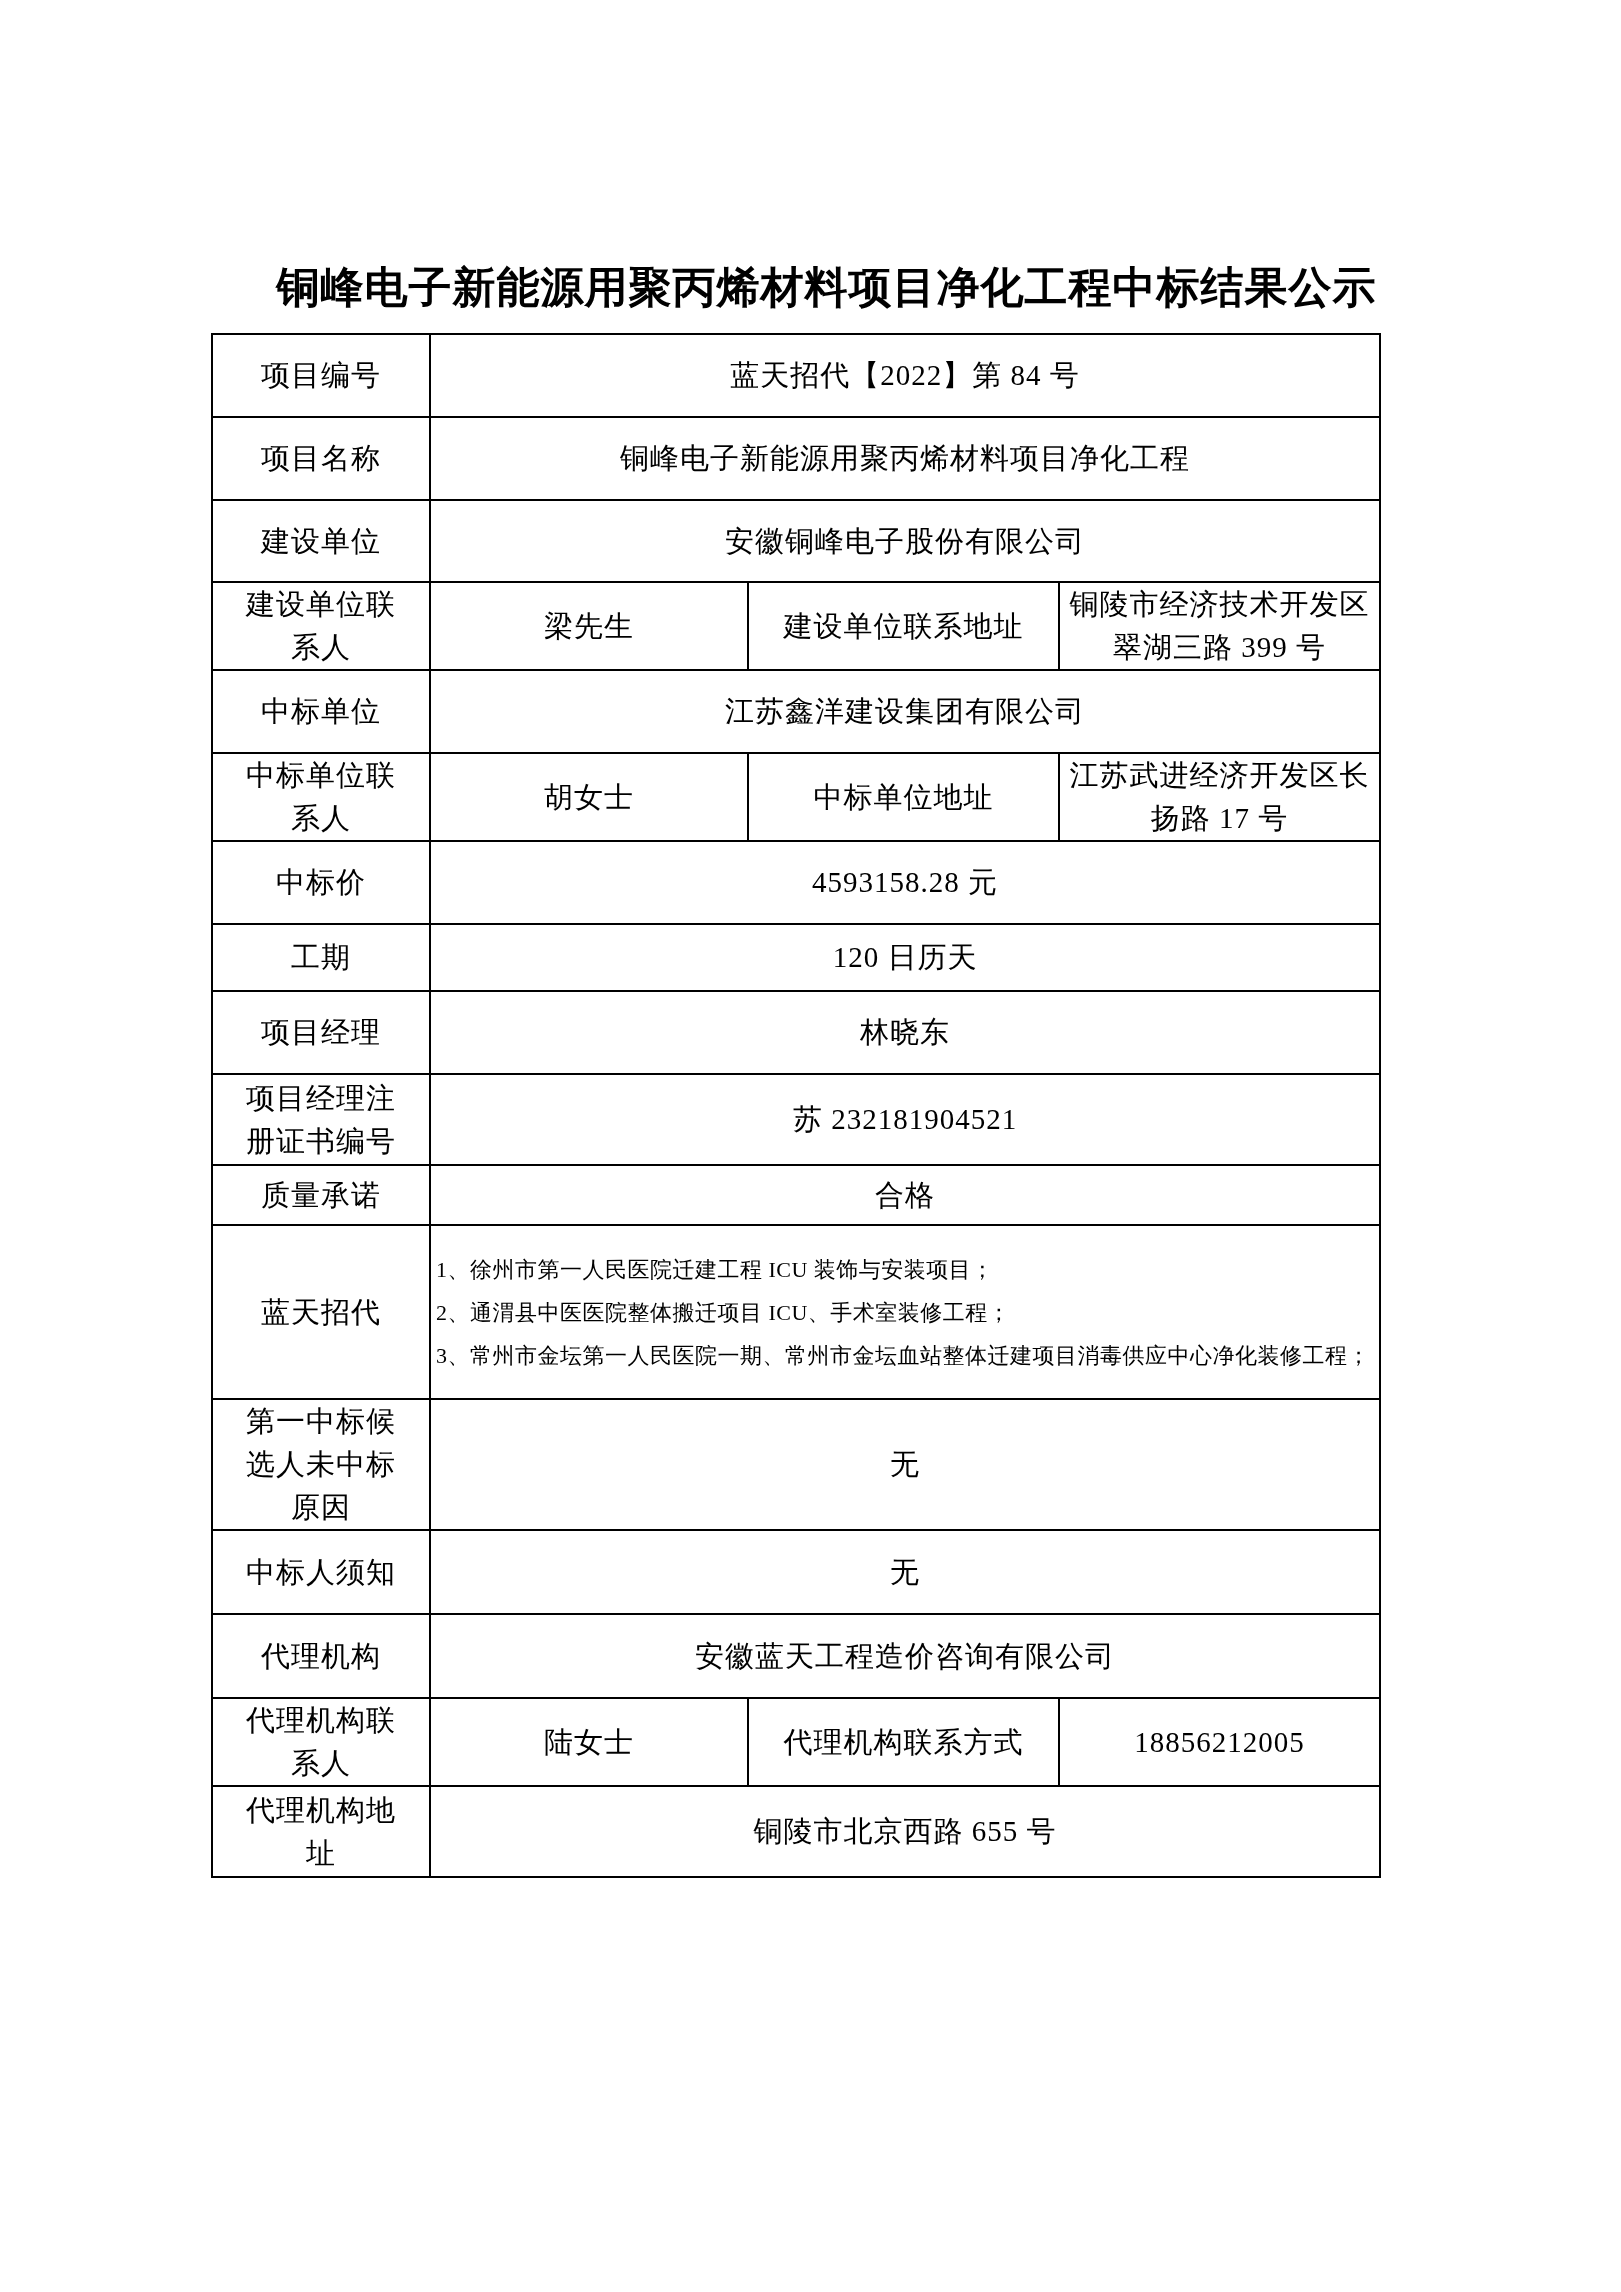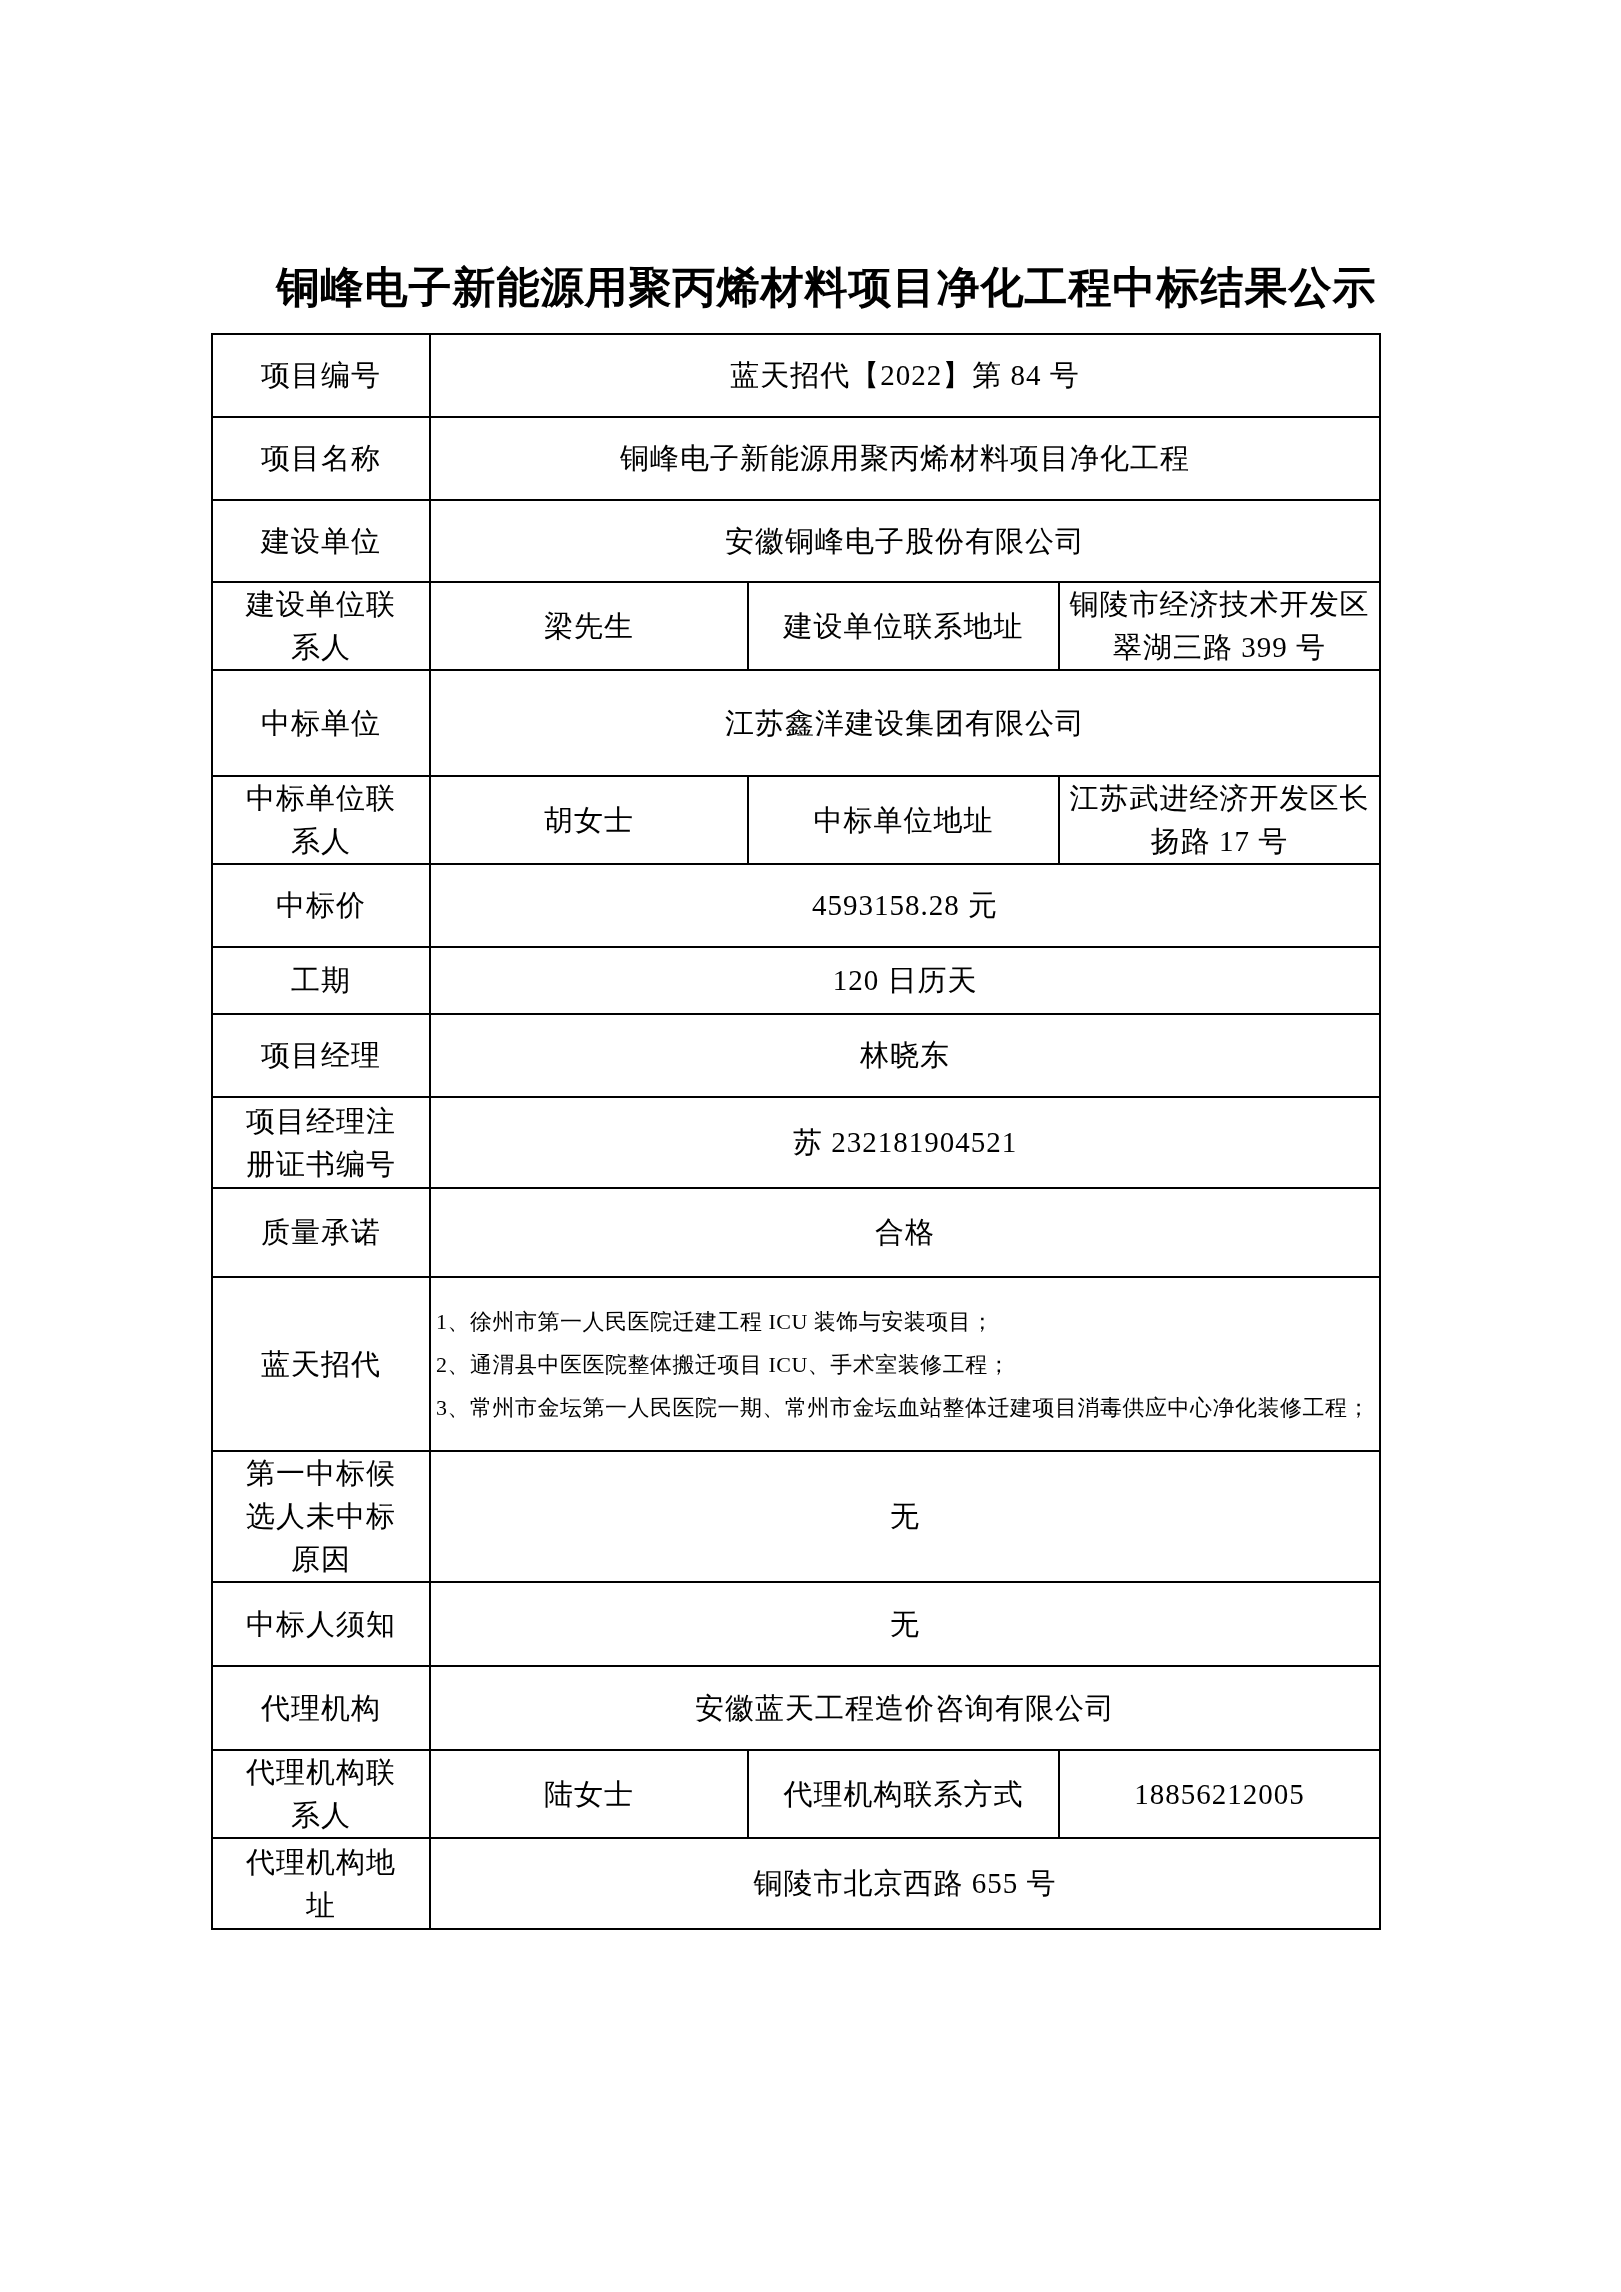--- a/index.html
+++ b/index.html
@@ -56,21 +56,21 @@
     <tr style="height:82px">
       <td class="lbl">建设单位</td>
       <td class="val" colspan="3">安徽铜峰电子股份有限公司</td>
     </tr>
     <tr style="height:87px">
       <td class="lbl">建设单位联系人</td>
       <td class="val">梁先生</td>
       <td class="lbl">建设单位联系地址</td>
       <td class="val">铜陵市经济技术开发区翠湖三路 399 号</td>
     </tr>
-    <tr style="height:106px">
+    <tr style="height:83px">
       <td class="lbl">中标单位</td>
       <td class="val" colspan="3">江苏鑫洋建设集团有限公司</td>
     </tr>
     <tr style="height:87px">
       <td class="lbl">中标单位联系人</td>
       <td class="val">胡女士</td>
       <td class="lbl">中标单位地址</td>
       <td class="val">江苏武进经济开发区长扬路 17 号</td>
     </tr>
     <tr style="height:83px">
@@ -82,21 +82,21 @@
       <td class="val" colspan="3">120 日历天</td>
     </tr>
     <tr style="height:83px">
       <td class="lbl">项目经理</td>
       <td class="val" colspan="3">林晓东</td>
     </tr>
     <tr style="height:91px">
       <td class="lbl">项目经理注册证书编号</td>
       <td class="val" colspan="3">苏 232181904521</td>
     </tr>
-    <tr style="height:89px">
+    <tr style="height:60px">
       <td class="lbl">质量承诺</td>
       <td class="val" colspan="3">合格</td>
     </tr>
     <tr style="height:174px">
       <td class="lbl">蓝天招代</td>
       <td class="achv" colspan="3">
         <div>1、徐州市第一人民医院迁建工程 ICU 装饰与安装项目；</div>
         <div>2、通渭县中医医院整体搬迁项目 ICU、手术室装修工程；</div>
         <div>3、常州市金坛第一人民医院一期、常州市金坛血站整体迁建项目消毒供应中心净化装修工程；</div>
       </td>

